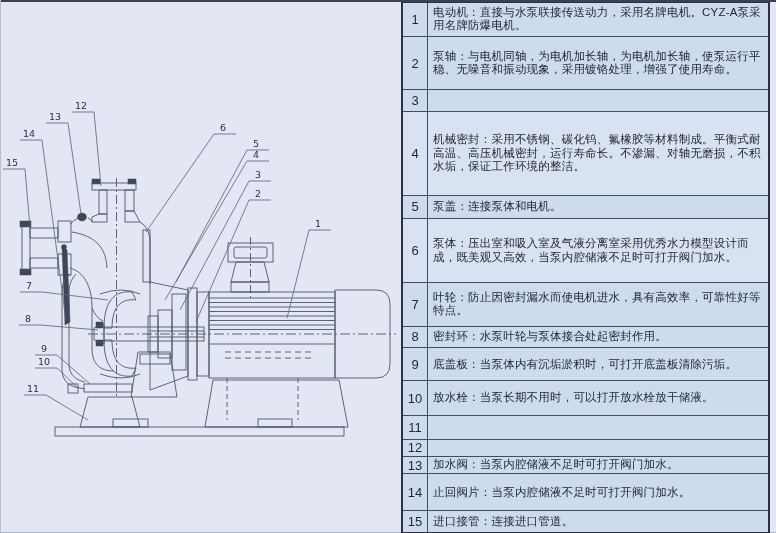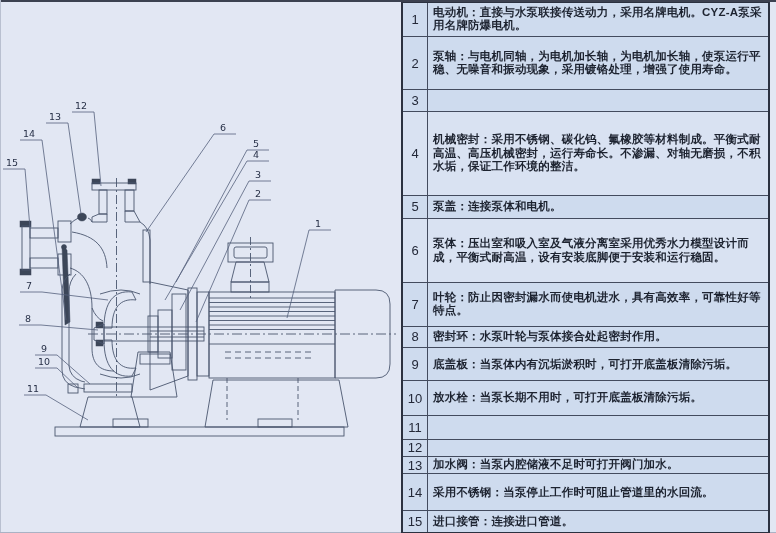--- a/index.html
+++ b/index.html
@@ -30,21 +30,21 @@
   .row:last-child{border-bottom:none;}
   .row.lt{background:#d9e2f2;}
   .cell-num{
     width:25px;flex:0 0 25px;border-right:1px solid #434b5e;box-sizing:border-box;
     display:flex;align-items:center;justify-content:center;
     font-size:13px;color:#232838;
   }
   .cell-desc{
     flex:1;display:flex;align-items:center;box-sizing:border-box;
     padding:1px 2px 1px 5px;
-    font-size:11.5px;line-height:13.5px;font-weight:700;color:#1d2330;
+    font-size:11.5px;line-height:13.5px;font-weight:400;color:#1d2330;
     letter-spacing:.2px;overflow:hidden;
   }
 </style>
 </head>
 <body>
 
 <div class="stage">
   <div class="edge-top"></div>
   <div class="edge-left"></div>
   <div class="edge-bottom"></div>
@@ -242,50 +242,50 @@
     <div class="row lt" style="height:84px">
       <div class="cell-num">4</div>
       <div class="cell-desc">机械密封：采用不锈钢、碳化钨、氟橡胶等材料制成。平衡式耐高温、高压机械密封，运行寿命长。不渗漏、对轴无磨损，不积水垢，保证工作环境的整洁。</div>
     </div>
     <div class="row" style="height:24px">
       <div class="cell-num">5</div>
       <div class="cell-desc">泵盖：连接泵体和电机。</div>
     </div>
     <div class="row lt" style="height:64px">
       <div class="cell-num">6</div>
-      <div class="cell-desc">泵体：压出室和吸入室及气液分离室采用优秀水力模型设计而成，平衡式耐高温，设有安装底脚便于安装和运行稳固。</div>
+      <div class="cell-desc">泵体：压出室和吸入室及气液分离室采用优秀水力模型设计而成，既美观又高效，当泵内腔储液不足时可打开阀门加水。</div>
     </div>
     <div class="row" style="height:44px">
       <div class="cell-num">7</div>
       <div class="cell-desc">叶轮：防止因密封漏水而使电机进水，具有高效率，可靠性好等特点。</div>
     </div>
     <div class="row" style="height:22px">
       <div class="cell-num">8</div>
       <div class="cell-desc">密封环：水泵叶轮与泵体接合处起密封作用。</div>
     </div>
     <div class="row" style="height:33px">
       <div class="cell-num">9</div>
       <div class="cell-desc">底盖板：当泵体内有沉垢淤积时，可打开底盖板清除污垢。</div>
     </div>
     <div class="row" style="height:35px">
       <div class="cell-num">10</div>
-      <div class="cell-desc">放水栓：当泵长期不用时，可打开底盖板清除污垢。</div>
+      <div class="cell-desc">放水栓：当泵长期不用时，可以打开放水栓放干储液。</div>
     </div>
     <div class="row" style="height:24px">
       <div class="cell-num">11</div>
     </div>
     <div class="row" style="height:17px">
       <div class="cell-num">12</div>
     </div>
     <div class="row" style="height:18px">
       <div class="cell-num">13</div>
       <div class="cell-desc">加水阀：当泵内腔储液不足时可打开阀门加水。</div>
     </div>
     <div class="row" style="height:37px">
       <div class="cell-num">14</div>
-      <div class="cell-desc">采用不锈钢：当泵停止工作时可阻止管道里的水回流。</div>
+      <div class="cell-desc">止回阀片：当泵内腔储液不足时可打开阀门加水。</div>
     </div>
     <div class="row" style="height:21px">
       <div class="cell-num">15</div>
       <div class="cell-desc">进口接管：连接进口管道。</div>
     </div>
   </div>
 </div>
 
 </body></html>

